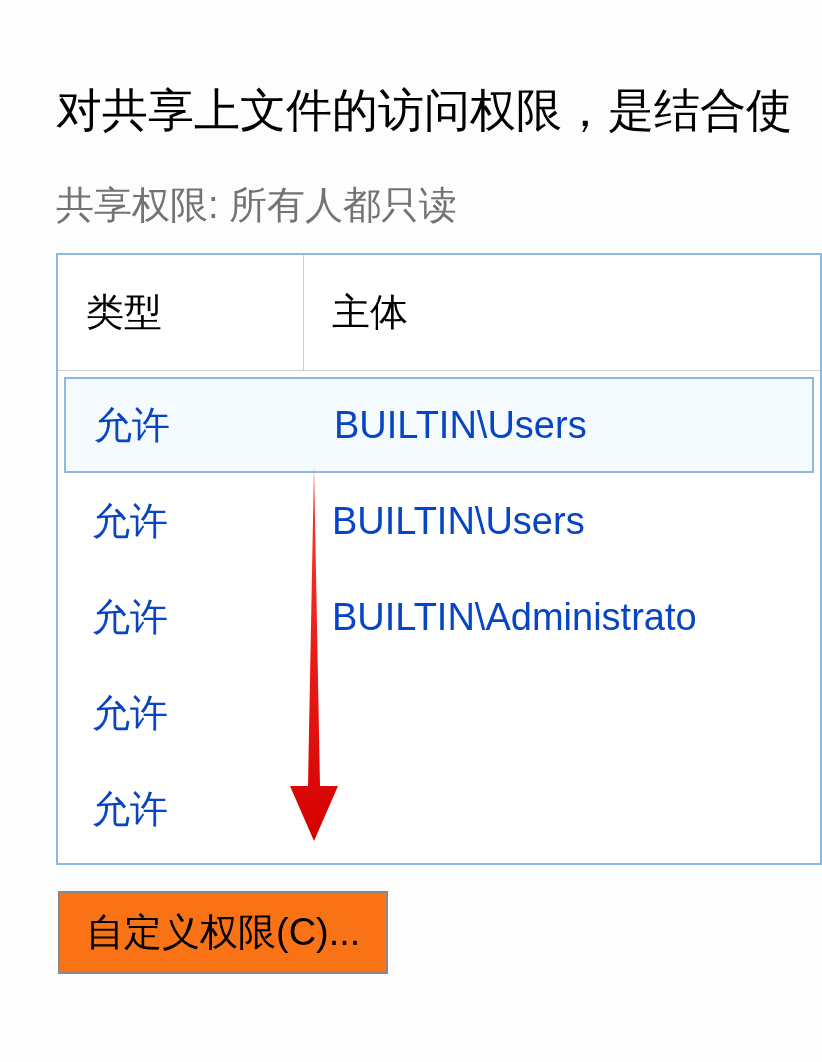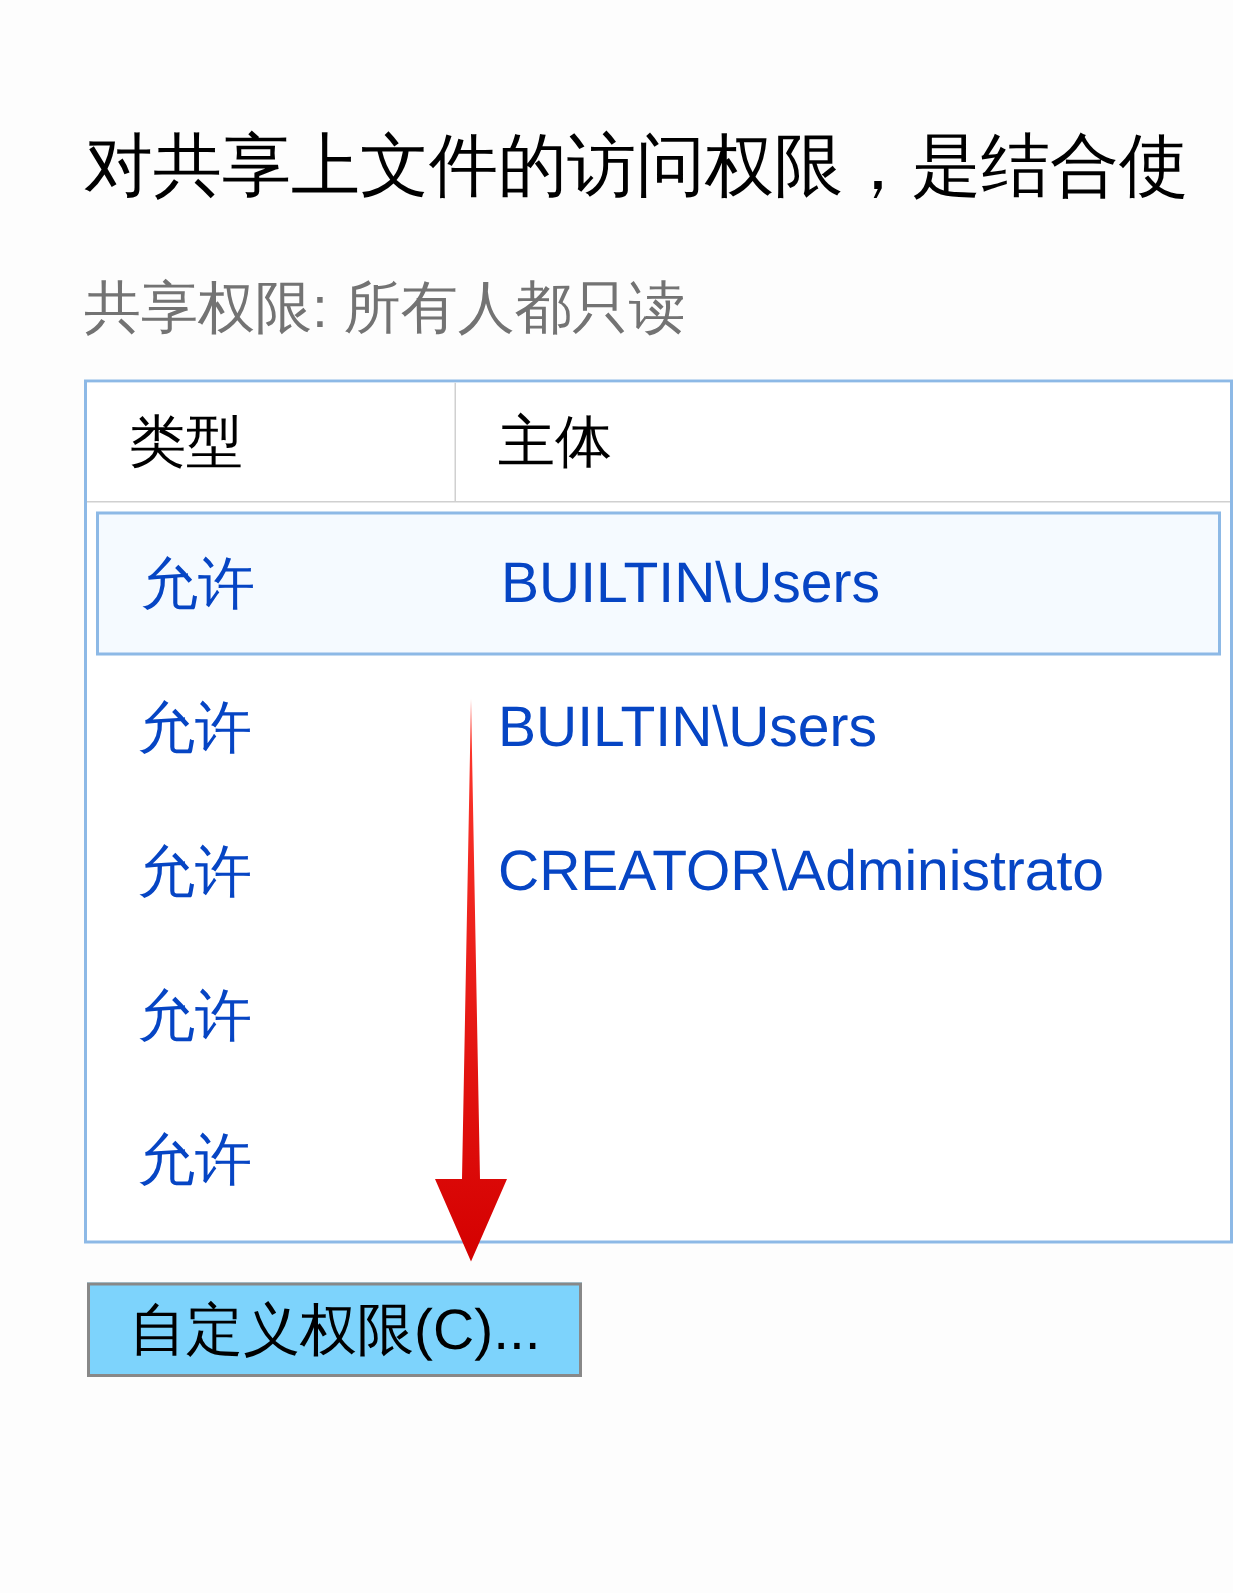--- a/index.html
+++ b/index.html
@@ -44,21 +44,21 @@
       background: #fff;
     }
     .table-header {
       display: flex;
       background: #fff;
       border-bottom: 1px solid #d0d0d0;
     }
     .header-cell {
       font-size: 38px;
       color: #000;
-      padding: 14px 28px;
+      padding: 32px 28px;
       border-right: 1px solid #d0d0d0;
     }
     .header-cell.type-col {
       width: 246px;
     }
     .header-cell.principal-col {
       flex: 1;
       border-right: none;
     }
     .table-body {
@@ -85,23 +85,23 @@
     .cell.principal-cell {
       flex: 1;
       color: #0645c4;
     }
     .custom-button {
       margin-top: 26px;
       margin-left: 2px;
       font-size: 38px;
       font-family: inherit;
       color: #000;
-      background: #7dd3fc;
+      background: #f97316;
       border: 2px solid #888;
-      padding: 4px 26px;
+      padding: 14px 26px;
       cursor: pointer;
     }
     .red-arrow {
       position: absolute;
       left: 284px;
       top: 466px;
       pointer-events: none;
     }
   </style>
 </head>
@@ -120,21 +120,21 @@
         <div class="table-row selected">
           <div class="cell type-cell">允许</div>
           <div class="cell principal-cell">BUILTIN\Users</div>
         </div>
         <div class="table-row">
           <div class="cell type-cell">允许</div>
           <div class="cell principal-cell">BUILTIN\Users</div>
         </div>
         <div class="table-row">
           <div class="cell type-cell">允许</div>
-          <div class="cell principal-cell">CREATOR\Administrato</div>
+          <div class="cell principal-cell">BUILTIN\Administrato</div>
         </div>
         <div class="table-row">
           <div class="cell type-cell">允许</div>
         </div>
         <div class="table-row">
           <div class="cell type-cell">允许</div>
         </div>
       </div>
   </div>
 

